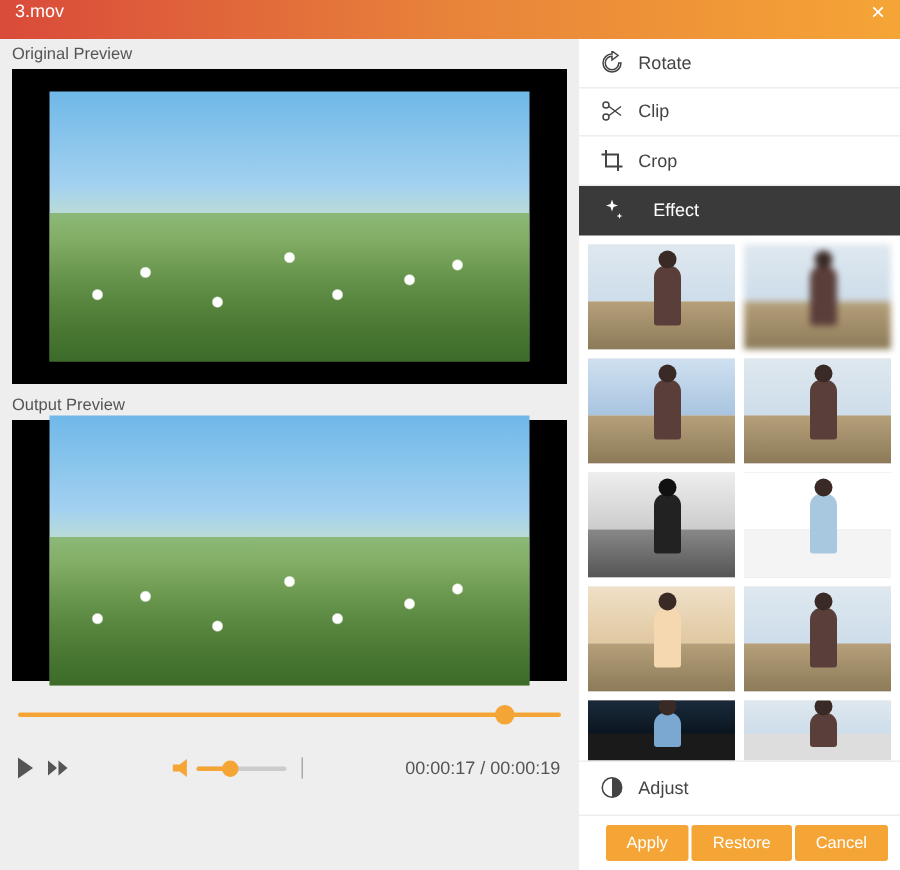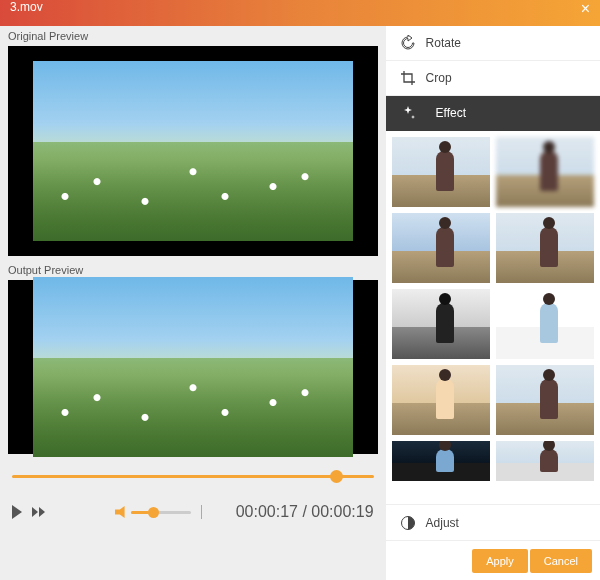--- a/index.html
+++ b/index.html
@@ -101,21 +101,21 @@
 }
 .vol-track::before {
   content:''; position:absolute; left:0; top:0; bottom:0; width:30%;
   background:#f5a536; border-radius:2px;
 }
 .vol-thumb {
   position:absolute; left: 28%; top:-4px; width:11px; height:11px;
   border-radius:50%; background:#f5a536;
 }
 .vol-end { width:1px; height:14px; background:#aaa; margin-left:6px;}
-.timecode { margin-left: auto; font-size: 16px; color:#555; }
+.timecode { margin-left: auto; font-size: 12px; color:#555; }
 
 
 .tool-item {
   height: 36px; display: flex; align-items: center; gap: 10px;
   padding: 0 14px; font-size: 12px; color: #444;
   border-bottom: 1px solid #eee; cursor: pointer;
 }
 .tool-item.active { background: #3a3a3a; color: #fff; border-bottom: none; gap: 20px; }
 .tool-icon { width: 16px; height: 16px; display:flex; align-items:center; justify-content:center; }
 .tool-icon svg { width: 16px; height: 16px; }
@@ -217,20 +217,30 @@
       <span class="tool-icon">
         <svg viewBox="0 0 16 16">
             <path d="M8 2a6 6 0 1 0 6 6h-1.5A4.5 4.5 0 1 1 8 3.5V6l4-3-4-3v2z" fill="none" stroke="#444" stroke-width="1"></path>
           </svg>
       </span>
       <span>Rotate</span>
     </div>
     <div class="tool-item">
       <span class="tool-icon">
         <svg viewBox="0 0 16 16">
+            <circle cx="4" cy="4" r="2" fill="none" stroke="#444"></circle>
+            <circle cx="4" cy="12" r="2" fill="none" stroke="#444"></circle>
+            <path d="M6 5l8 6M6 11l8-6" stroke="#444" fill="none"></path>
+          </svg>
+      </span>
+      <span>Clip</span>
+    </div>
+    <div class="tool-item">
+      <span class="tool-icon">
+        <svg viewBox="0 0 16 16">
             <path d="M4 1v11h11M1 4h11v11" fill="none" stroke="#444" stroke-width="1.3"></path>
           </svg>
       </span>
       <span>Crop</span>
     </div>
     <div class="tool-item active">
       <span class="tool-icon">
         <svg viewBox="0 0 16 16">
             <path d="M8 1l1 3 3 1-3 1-1 3-1-3-3-1 3-1zM13 10l.5 1.5L15 12l-1.5.5L13 14l-.5-1.5L11 12l1.5-.5z" fill="#fff"></path>
           </svg>
@@ -296,16 +306,17 @@
               <circle cx="8" cy="8" r="6.5" fill="none" stroke="#444"></circle>
               <path d="M8 1.5a6.5 6.5 0 0 1 0 13z" fill="#444"></path>
             </svg>
         </span>
         <span>Adjust</span>
       </div>
     </div>
 
     <div class="button-row">
       <button class="btn">Apply</button>
+      <button class="btn">Restore</button>
       <button class="btn">Cancel</button>
     </div>
   </div>
 </div>
 
 </body></html>

